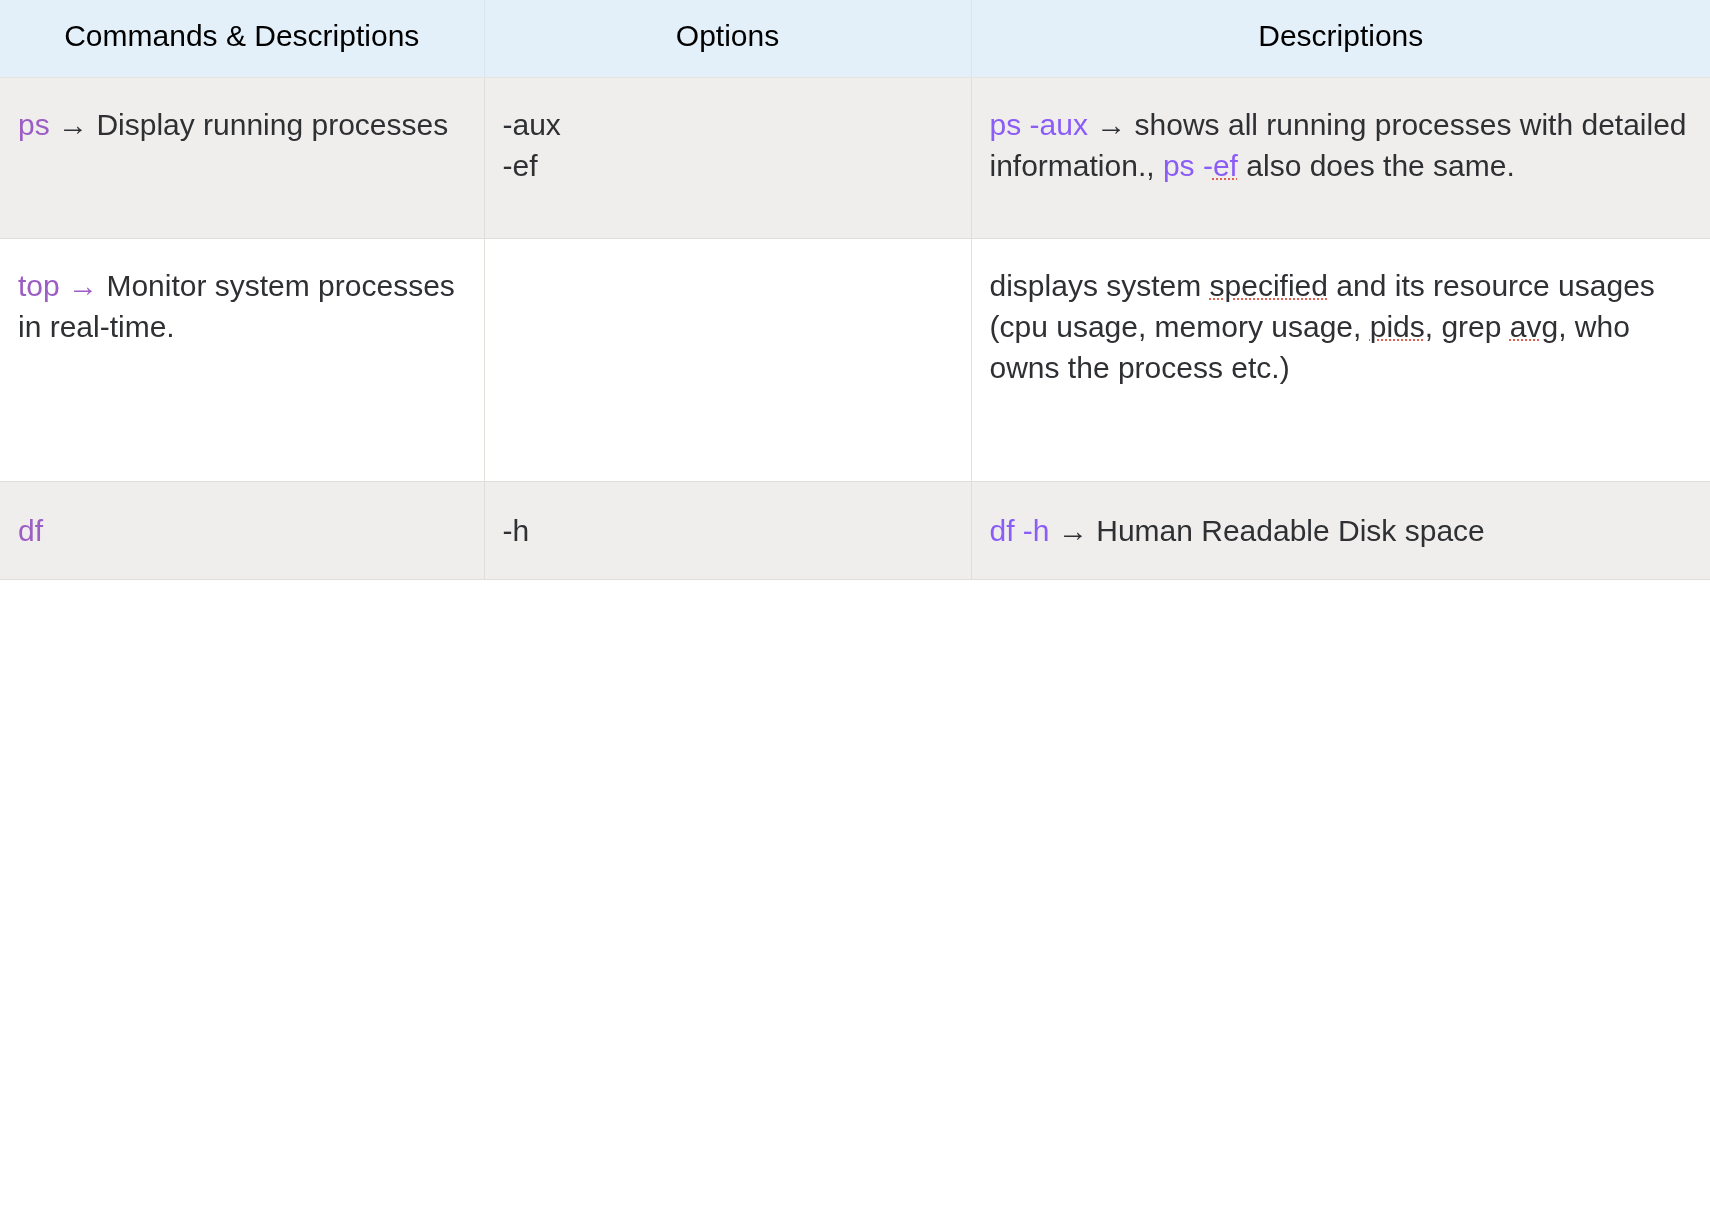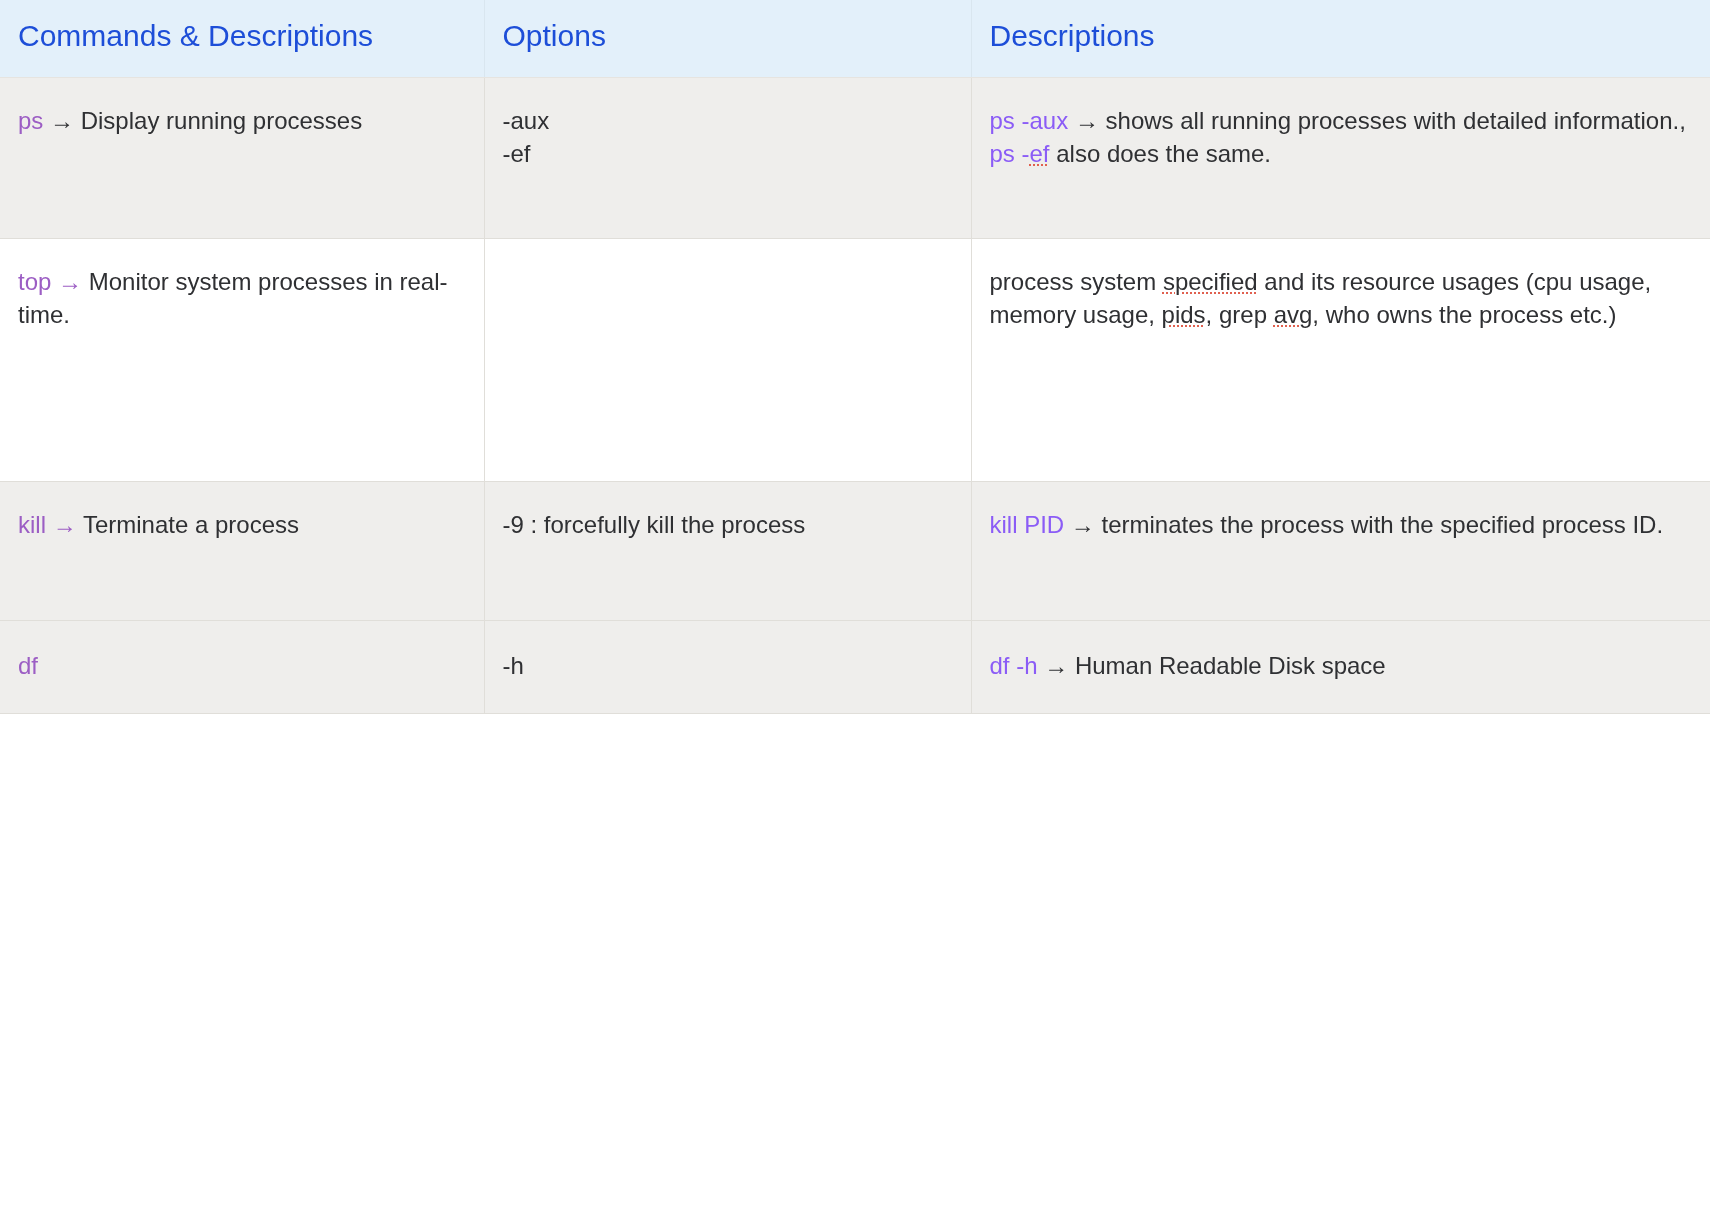--- a/index.html
+++ b/index.html
@@ -20,34 +20,34 @@
     border-collapse: collapse;
     table-layout: fixed;
   }
 
   col.c1 { width: 484px; }
   col.c2 { width: 487px; }
   col.c3 { width: 739px; }
 
   thead th {
     background: #e3f0fa;
-    text-align: left;
+    text-align: center;
     font-weight: normal;
     font-size: 30px;
     line-height: 1.25;
-    color: #1d4ed8;
+    color: #000000;
     padding: 17px 18px 22px 18px;
     vertical-align: top;
     border-right: 1px solid #d9e6ef;
     border-bottom: 1px solid #e6e4e0;
   }
   thead th:last-child { border-right: none; }
 
   tbody td {
-    font-size: 24px;
+    font-size: 30px;
     line-height: 1.38;
     vertical-align: top;
     padding: 26px 18px 26px 18px;
     border-right: 1px solid #e0ded9;
     border-bottom: 1px solid #e0ded9;
     color: #2f3033;
     word-wrap: break-word;
   }
   tbody td:last-child { border-right: none; }
 
@@ -132,41 +132,28 @@
     </tr>
 
     <tr class="plain r-top">
       <td>
         <span class="cmd">top</span>
         <span class="arrow-purple">→</span>
         <span>Monitor system processes in real-time.</span>
       </td>
       <td></td>
       <td>
-        <span>process system</span>
+        <span>displays system</span>
         <span class="spellword">specified</span>
         <span>and its resource usages (cpu usage, memory usage,</span>
         <span class="spellword">pids</span><span>, grep</span>
         <span class="spellword">avg</span><span>, who owns the process etc.)</span>
       </td>
     </tr>
 
-    <tr class="shade r-kill">
-      <td>
-        <span class="cmd">kill</span>
-        <span class="arrow-purple">→</span>
-        <span>Terminate a process</span>
-      </td>
-      <td>-9 : forcefully kill the process</td>
-      <td>
-        <span class="code">kill PID</span>
-        <span class="arrow-dark">→</span>
-        <span>terminates the process with the specified process ID.</span>
-      </td>
-    </tr>
 
 
 
 
     <tr class="shade r-df">
       <td>
         <span class="cmd">df</span>
       </td>
       <td>-h</td>
       <td>

